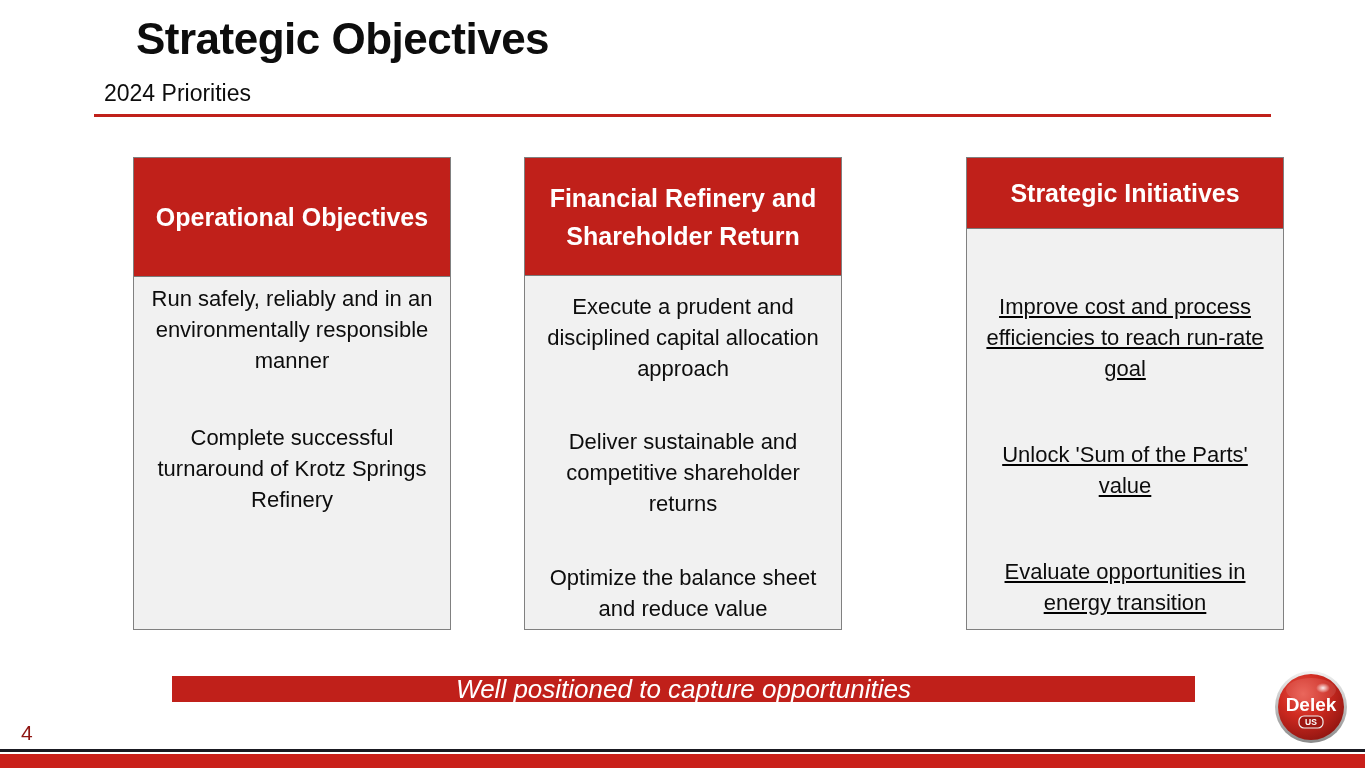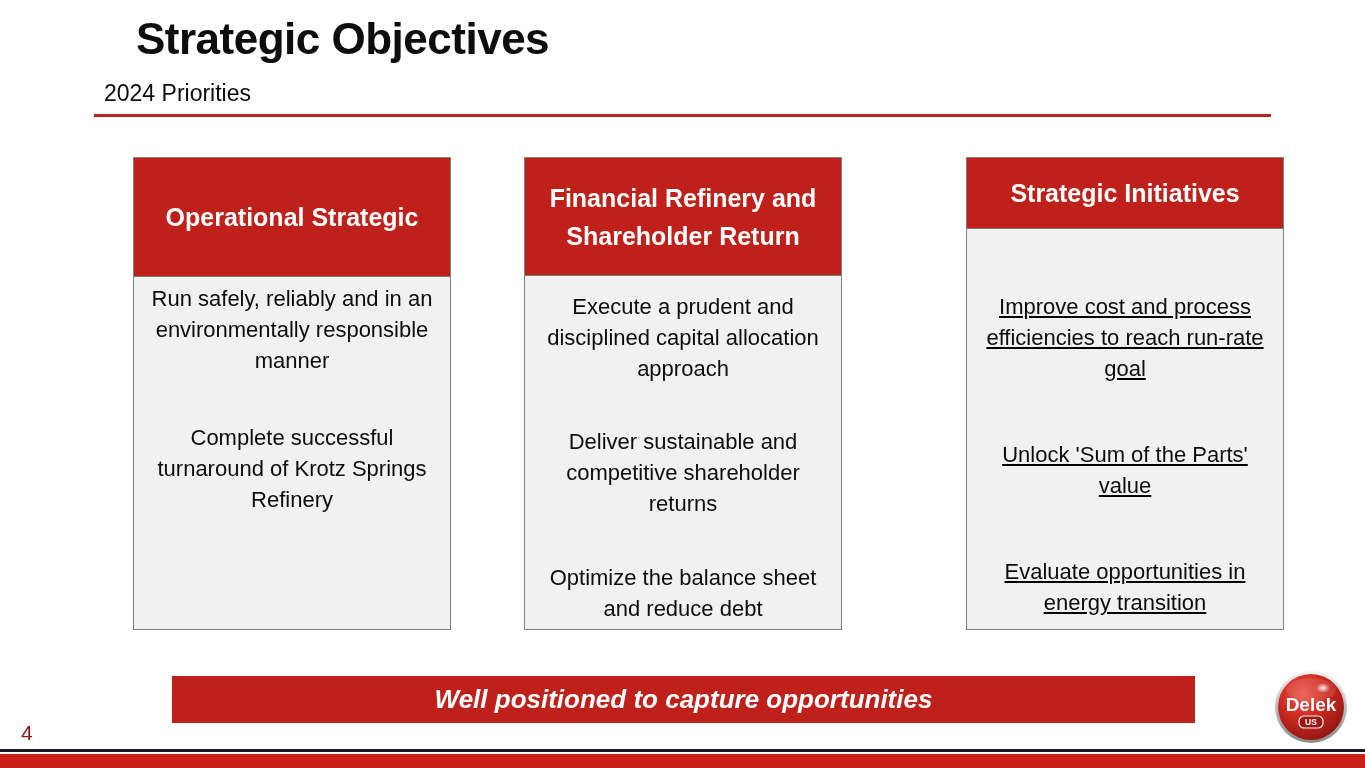--- a/index.html
+++ b/index.html
@@ -109,26 +109,26 @@
   #card-3 .card-body { padding-top: 15px; text-decoration: underline; }
   #card-3 .card-item:nth-child(1) { margin-bottom: 55px; }
   #card-3 .card-item:nth-child(2) { margin-bottom: 55px; }
 
   
   #callout-banner {
     position: absolute;
     left: 172px;
     top: 676px;
     width: 1023px;
-    height: 47px;
+    height: 26px;
     background: #c0201a;
     color: #ffffff;
     font-size: 26px;
     font-style: italic;
-    font-weight: bold;
+    font-weight: normal;
     display: flex;
     align-items: center;
     justify-content: center;
     text-align: center;
     box-sizing: border-box;
   }
 
   
   #logo {
     position: absolute;
@@ -168,33 +168,33 @@
 </head>
 <body>
 
 <div id="slide-title">Strategic Objectives</div>
 
 <div id="slide-subtitle">2024 Priorities</div>
 
 <div id="title-rule"></div>
 
 <div class="card card-bottom" id="card-1">
-  <div class="card-header">Operational Strategic</div>
+  <div class="card-header">Operational Objectives</div>
   <div class="card-body">
     <p class="card-item">Run safely, reliably and in an environmentally responsible manner</p>
     <p class="card-item">Complete successful turnaround of Krotz Springs Refinery</p>
   </div>
 </div>
 
 <div class="card card-bottom" id="card-2">
   <div class="card-header">Financial Refinery and Shareholder Return</div>
   <div class="card-body">
     <p class="card-item">Execute a prudent and disciplined capital allocation approach</p>
     <p class="card-item">Deliver sustainable and competitive shareholder returns</p>
-    <p class="card-item">Optimize the balance sheet and reduce debt</p>
+    <p class="card-item">Optimize the balance sheet and reduce value</p>
   </div>
 </div>
 
 <div class="card card-bottom" id="card-3">
   <div class="card-header">Strategic Initiatives</div>
   <div class="card-body">
     <p class="card-item">Improve cost and process efficiencies to reach run-rate goal</p>
     <p class="card-item">Unlock 'Sum of the Parts' value</p>
     <p class="card-item">Evaluate opportunities in energy transition</p>
   </div>

